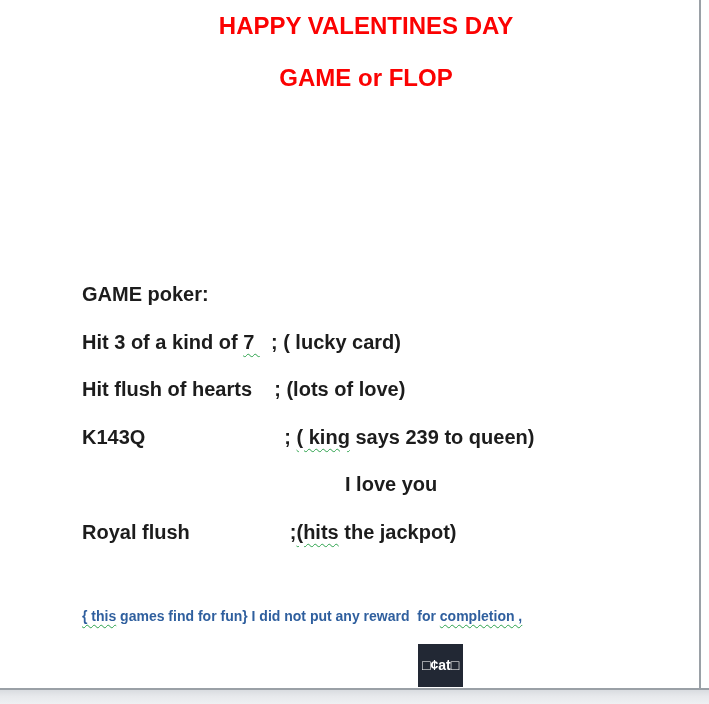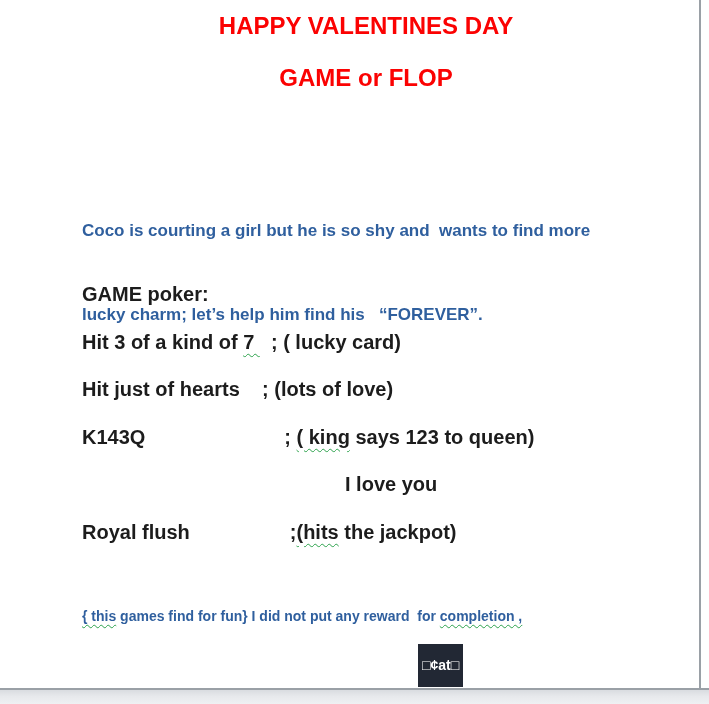--- a/index.html
+++ b/index.html
@@ -99,30 +99,26 @@
 </style>
 </head>
 <body>
 
 <div class="page">
 
   <div class="title">HAPPY VALENTINES DAY</div>
 
   <div class="subtitle">GAME or FLOP</div>
 
-  <div class="intro">
-    <div>Coco is courting a girl but he is so shy and  wants to find more</div>
-    <div>lucky charm; let’s help him find his   “FOREVER”.</div>
-  </div>
 
   <div class="game">
     <div class="game-line">GAME poker:</div>
     <div class="game-line"><span>Hit 3 of a kind of </span><span class="sq">7 </span><span>  ; ( lucky card)</span></div>
-    <div class="game-line"><span>Hit just of hearts    ; (lots of love)</span></div>
-    <div class="game-line"><span>K143Q                         ; </span><span class="sq">( king</span><span> says 123 to queen)</span></div>
+    <div class="game-line"><span>Hit flush of hearts    ; (lots of love)</span></div>
+    <div class="game-line"><span>K143Q                         ; </span><span class="sq">( king</span><span> says 239 to queen)</span></div>
     <div class="game-line indent"><span>I love you</span></div>
     <div class="game-line"><span>Royal flush                  ;</span><span class="sq">(hits</span><span> the jackpot)</span></div>
   </div>
 
   <div class="footer"><span class="sq">{ this</span><span> games find for fun} I did not put any reward  for </span><span class="sq">completion ,</span></div>
 
   <div class="badge">□¢at□</div>
 
 </div>
 

